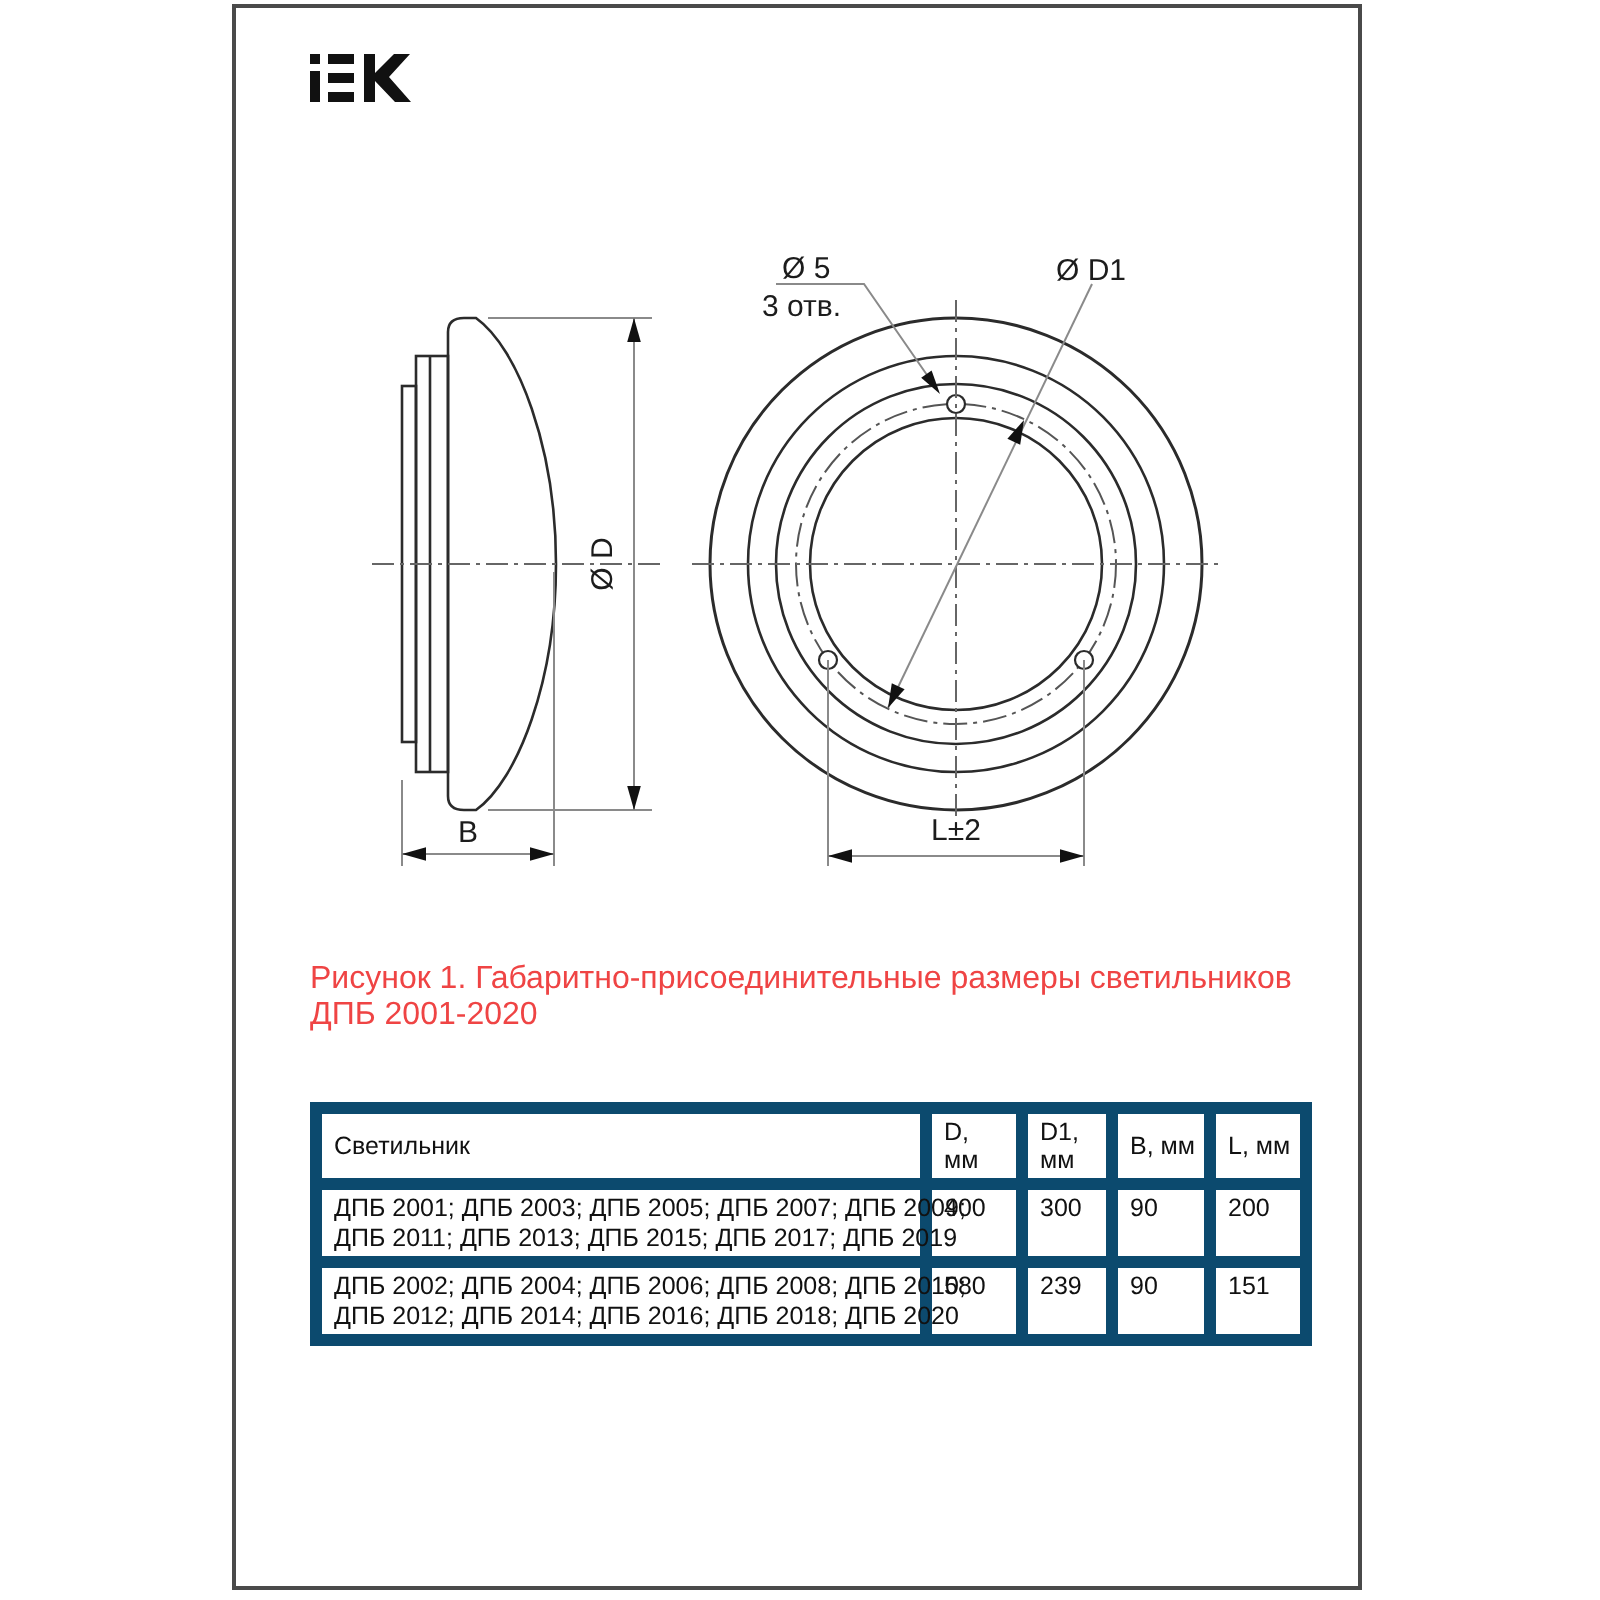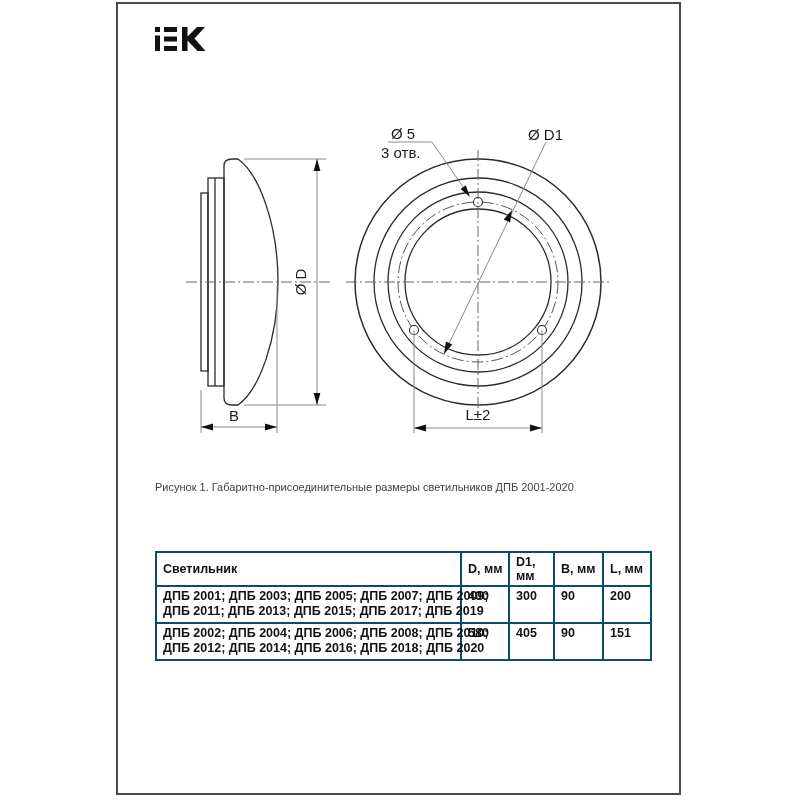--- a/index.html
+++ b/index.html
@@ -8,29 +8,29 @@
     font-family:"Liberation Sans","DejaVu Sans",sans-serif;color:#1a1a1a;
   }
   .page-frame{
     position:absolute;left:116px;top:2px;width:565px;height:793px;
     border:2px solid #4a4a4a;box-sizing:border-box;background:#ffffff;
   }
   .logo{position:absolute;left:155px;top:27px;width:54px;height:24px;}
   .drawing-svg{position:absolute;left:0;top:0;width:800px;height:800px;}
   .caption{
     position:absolute;left:155px;top:481px;width:500px;
-    font-size:11px;color:#404040;letter-spacing:0px;
+    font-size:16px;color:#ef4444;letter-spacing:0px;
   }
   table.spec{
     position:absolute;left:155px;top:551px;border-collapse:collapse;
     table-layout:fixed;width:495px;font-size:12.5px;color:#111;
   }
   table.spec td,table.spec th{
-    border:2px solid #0c4a6e;padding:2px 4px 2px 6px;text-align:left;
-    font-weight:bold;box-sizing:border-box;
+    border:6px solid #0c4a6e;padding:2px 4px 2px 6px;text-align:left;
+    font-weight:normal;box-sizing:border-box;
   }
   table.spec th{height:25px;vertical-align:middle;}
   table.spec td{height:37px;vertical-align:top;line-height:1.16;}
   .models span{display:block;white-space:nowrap;}
   svg text{fill:#1c1c1c;}
 </style>
 </head>
 <body>
 
 <div class="canvas">
@@ -144,20 +144,20 @@
         <td>300</td>
         <td>90</td>
         <td>200</td>
       </tr>
       <tr>
         <td class="models">
           <span>ДПБ 2002; ДПБ 2004; ДПБ 2006; ДПБ 2008; ДПБ 2010;</span>
           <span>ДПБ 2012; ДПБ 2014; ДПБ 2016; ДПБ 2018; ДПБ 2020</span>
         </td>
         <td>580</td>
-        <td>405</td>
+        <td>239</td>
         <td>90</td>
         <td>151</td>
       </tr>
     </tbody>
   </table>
 
 </div>
 
 </body></html>

